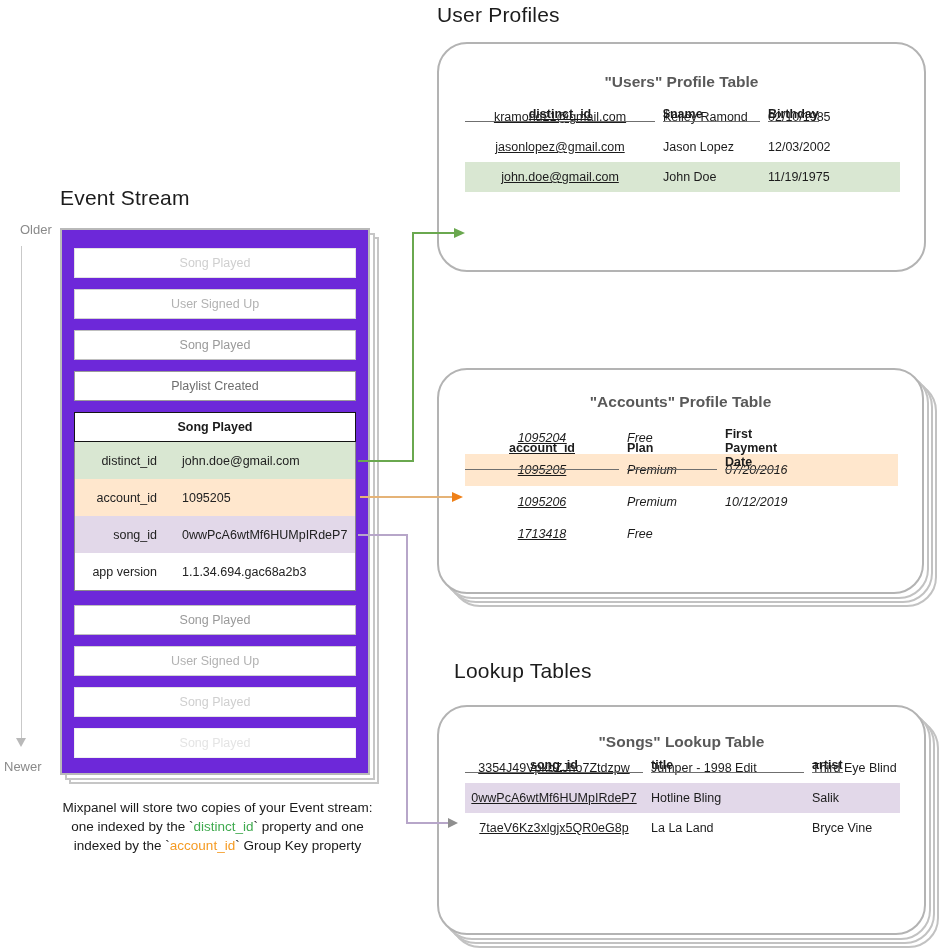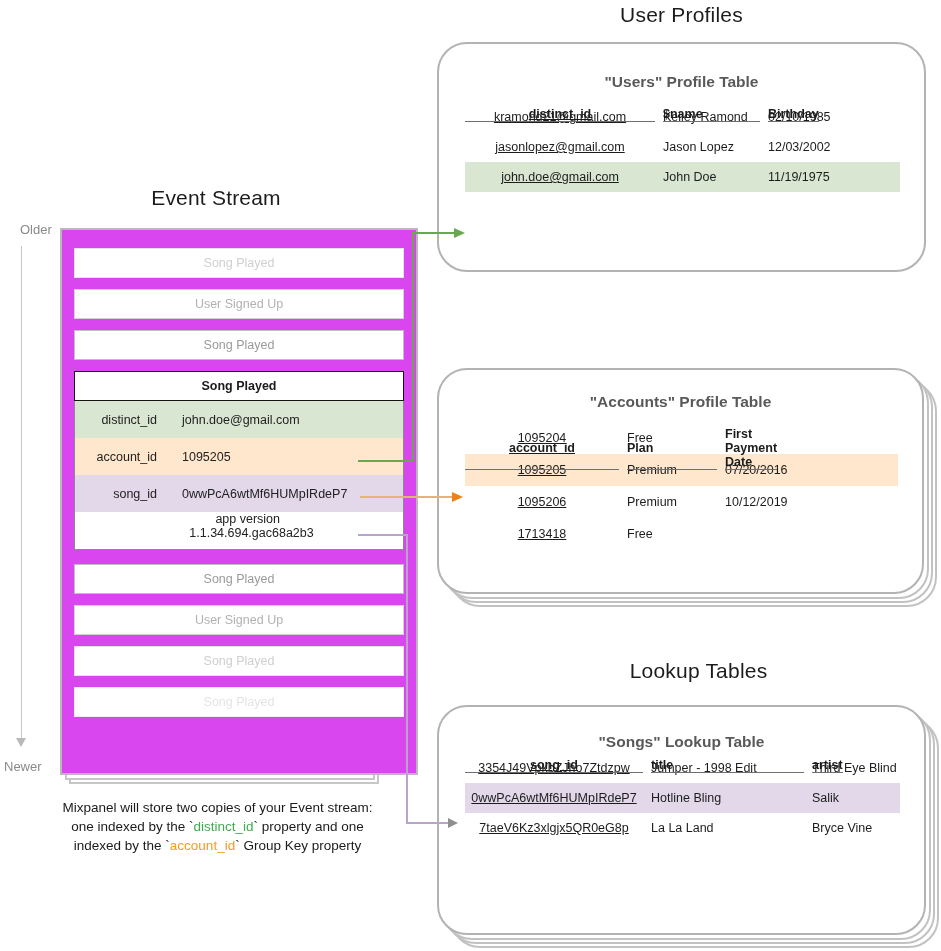--- a/index.html
+++ b/index.html
@@ -12,52 +12,52 @@
     --arrow-orange-line:#e5b377;
     --arrow-orange-head:#ef8018;
     --arrow-purple-line:#b7a6c9;
     --arrow-gray-head:#8f8f8f;
   }
   *{margin:0;padding:0;box-sizing:border-box;}
   html,body{background:#ffffff;}
   body{font-family:"Liberation Sans","DejaVu Sans",sans-serif;color:#1e1e1e;}
   #canvas{position:relative;width:941px;height:951px;background:#fff;overflow:hidden;}
 
-  .section-title{position:absolute;text-align:center;font-size:21px;color:#1c1c1c;letter-spacing:.2px;}
+  .section-title{position:absolute;font-size:21px;color:#1c1c1c;letter-spacing:.2px;}
 
   
   .tl-label{position:absolute;font-size:13px;color:#8a8a8a;}
   .tl-line{position:absolute;left:21px;top:246px;width:1px;height:492px;background:#c9c9c9;}
   .tl-arrow{position:absolute;left:16px;top:738px;width:0;height:0;
             border-left:5px solid transparent;border-right:5px solid transparent;
             border-top:9px solid #b9b9b9;}
 
   
   .stream-layer{position:absolute;background:#fff;border:2px solid #c6c6c6;}
-  .stream-box{position:absolute;left:60px;top:228px;width:358px;height:547px;
-              background:#d946ef;border:2px solid #b9b9b9;padding:18px 12px 0 12px;}
+  .stream-box{position:absolute;left:60px;top:228px;width:310px;height:547px;
+              background:#6d28d9;border:2px solid #b9b9b9;padding:18px 12px 0 12px;}
   .event-box{height:30px;margin-bottom:11px;border:1px solid;display:flex;
              align-items:center;justify-content:center;font-size:12.5px;background:#fff;}
   .f0{border-color:#f0f0f0;color:#e4e4e4;}
   .f1{border-color:#e3e3e3;color:#cfcfcf;}
   .f2{border-color:#d2d2d2;color:#b2b2b2;}
   .f3{border-color:#bfbfbf;color:#9a9a9a;}
   .f4{border-color:#9a9a9a;color:#6e6e6e;}
 
   .event-card{margin-bottom:14px;}
   .event-card-header{height:30px;border:1.5px solid #141414;display:flex;align-items:center;
                      justify-content:center;font-size:12.5px;font-weight:bold;color:#1a1a1a;background:#fff;}
   .event-card-body{border:1px solid #8a8a8a;border-top:none;}
   .prop-row{height:37px;display:flex;align-items:center;font-size:12.5px;color:#222;}
   .prop-row .k{width:82px;text-align:right;}
   .prop-row .v{margin-left:25px;}
   .bg-green{background:var(--green-highlight);}
   .bg-orange{background:var(--orange-highlight);}
   .bg-purple{background:var(--purple-highlight);}
-  .bg-none{background:#fff;flex-direction:column;}
+  .bg-none{background:#fff;}
 
   
   .caption{position:absolute;left:30px;top:799px;width:375px;text-align:center;
            font-size:13.5px;line-height:1.4;color:#1b1b1b;}
   .code-green{color:var(--green-accent);}
   .code-orange{color:var(--orange-accent);}
 
   
   .card-layer{position:absolute;background:#fff;border:2px solid #c2c2c2;border-radius:30px;}
   .card{position:absolute;background:#fff;border:2px solid #b3b3b3;border-radius:30px;}
@@ -66,21 +66,21 @@
   .ptable{position:absolute;left:26px;right:24px;}
   .prow{display:grid;column-gap:8px;align-items:center;font-size:12.5px;color:#1c1c1c;}
   .prow.head{font-weight:bold;}
   .prow.head > div{border-bottom:1px solid #6f6f6f;height:100%;display:flex;align-items:center;}
   .cell-c{text-align:center;justify-content:center;}
   .u{text-decoration:underline;}
   .users-grid{grid-template-columns:190px 97px 1fr;}
   .accounts-grid{grid-template-columns:154px 90px 1fr;}
   .songs-grid{grid-template-columns:178px 153px 1fr;}
   .row-h30{height:30px;}
-  .row-h32{height:32px;}
+  .row-h32{height:32px;font-style:italic;}
 
   
   .seg{position:absolute;}
   .head{position:absolute;width:0;height:0;border-top:5.5px solid transparent;border-bottom:5.5px solid transparent;}
 </style>
 </head>
 <body>
 
 <div id="canvas">
 
@@ -91,20 +91,21 @@
   <div class="tl-arrow"></div>
   <div class="tl-label" style="left:4px;top:759px;">Newer</div>
 
   <div class="stream-layer" style="left:69px;top:237px;width:310px;height:547px;"></div>
   <div class="stream-layer" style="left:65px;top:233px;width:310px;height:547px;"></div>
 
   <div class="stream-box">
     <div class="event-box f1">Song Played</div>
     <div class="event-box f2">User Signed Up</div>
     <div class="event-box f3">Song Played</div>
+    <div class="event-box f4">Playlist Created</div>
 
     <div class="event-card">
       <div class="event-card-header">Song Played</div>
       <div class="event-card-body">
         <div class="prop-row bg-green">
           <span class="k">distinct_id</span>
           <span class="v">john.doe@gmail.com</span>
         </div>
         <div class="prop-row bg-orange">
           <span class="k">account_id</span>

